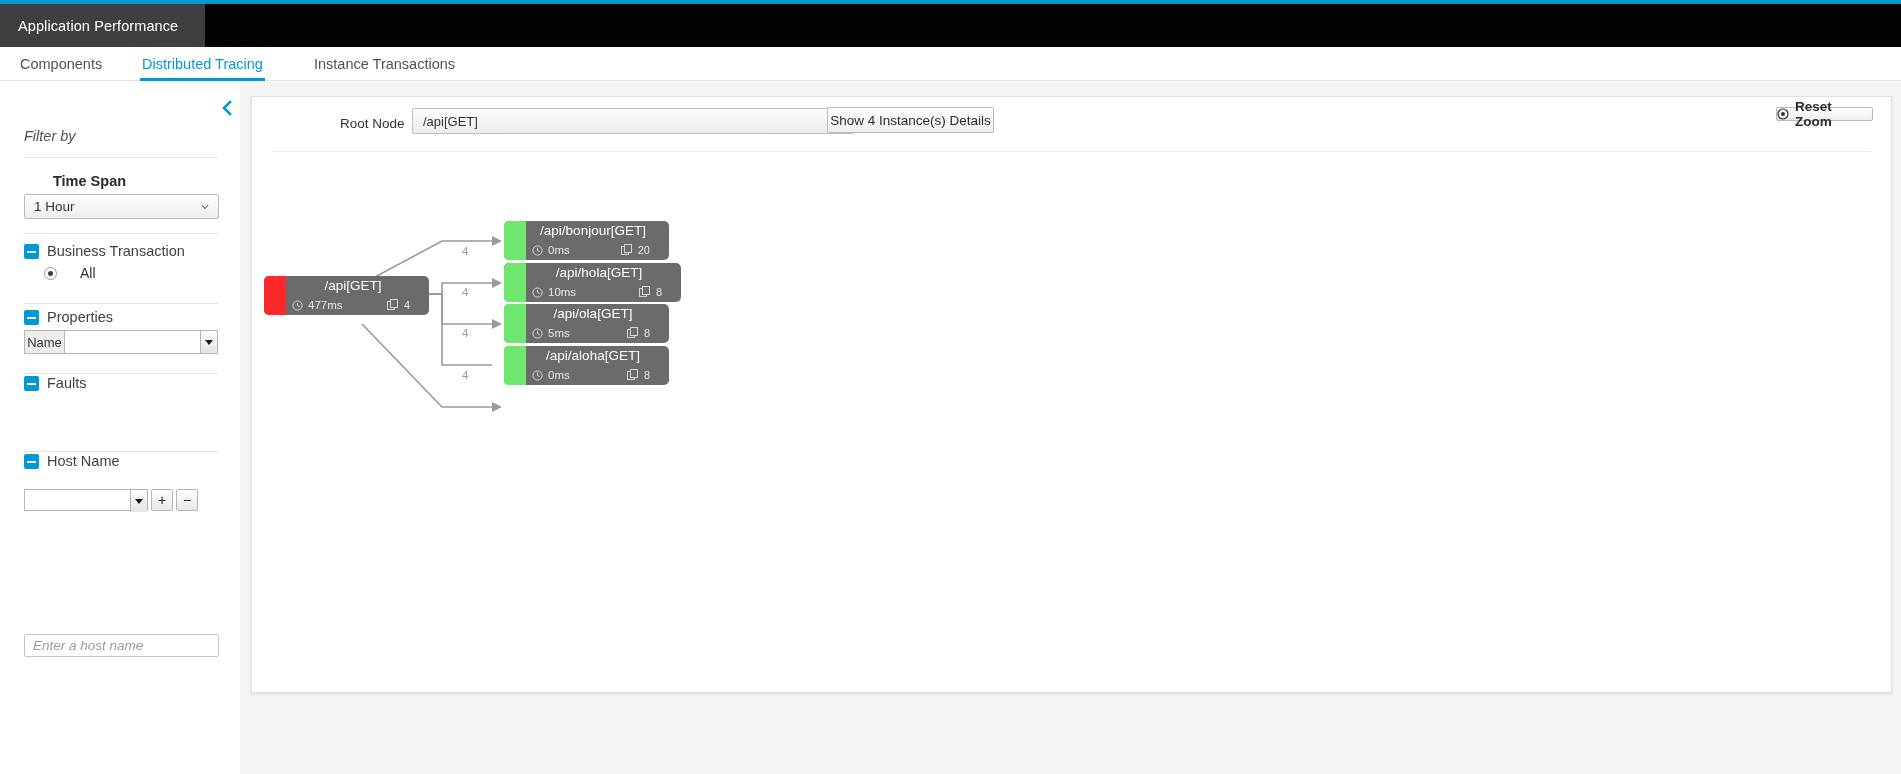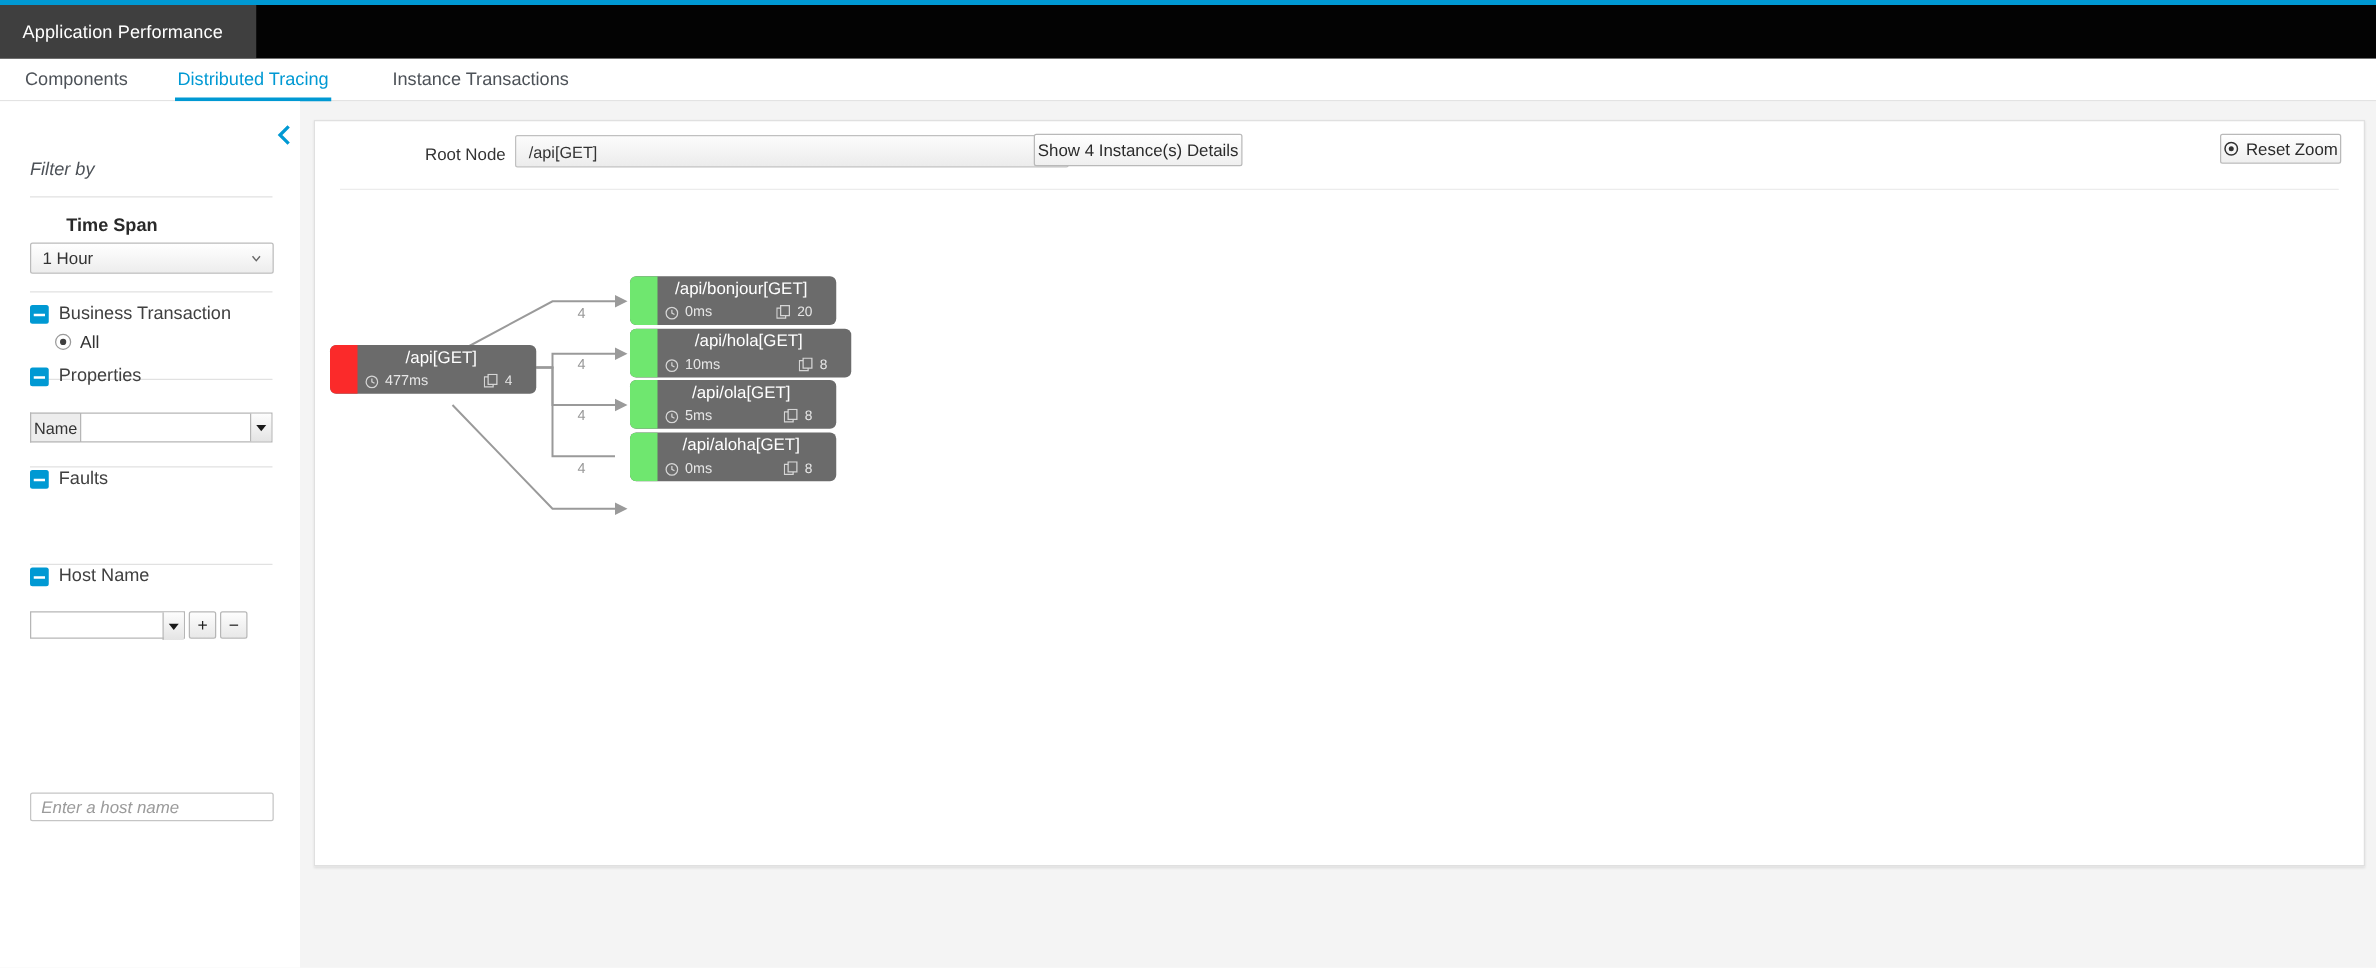--- a/index.html
+++ b/index.html
@@ -105,21 +105,21 @@
     padding-left: 9px;
     cursor: pointer;
   }
   .chev-down {
     position: absolute; right: 9px; top: 50%;
     margin-top: -3px;
     width: 8px; height: 6px;
   }
   .radio-row {
     position: absolute; left: 44px;
-    display: flex; align-items: center; gap: 7px;
+    display: flex; align-items: center; gap: 23px;
     font-size: 14px; color: #333;
     cursor: pointer;
   }
   .radio {
     width: 13px; height: 13px; border-radius: 50%;
     border: 1px solid #9a9a9a;
     background: #fff; position: relative; flex: none;
   }
   .radio::after {
     content: ""; position: absolute;
@@ -218,21 +218,21 @@
   .btn {
     position: absolute;
     background: linear-gradient(#ffffff, #efefef);
     border: 1px solid #b9b9b9; border-radius: 2px;
     font-size: 13.5px; color: #2b2b2b;
     display: flex; align-items: center; justify-content: center;
     gap: 6px;
     cursor: pointer;
   }
   .btn-instances { left: 575px; top: 10px; width: 167px; height: 26px; }
-  .btn-reset { right: 18px; top: 10px; width: 97px; height: 24px; }
+  .btn-reset { right: 18px; top: 10px; width: 97px; height: 14px; font-weight: bold; }
 
   
   .graph { position: absolute; left: 0; top: 55px; width: 100%; height: 542px; }
   .node {
     position: absolute;
     height: 39px;
     background: #6b6b6b;
     border-radius: 5px;
     overflow: hidden;
     cursor: pointer;
@@ -296,21 +296,21 @@
   <div class="sec-head" style="top:142px; margin-top:20px">
     <span class="minus-box"></span>
     <span>Business Transaction</span>
   </div>
   <div class="radio-row" style="top:184px">
     <span class="radio"></span>
     <span>All</span>
   </div>
   <div class="hr" style="top:222px"></div>
 
-  <div class="sec-head" style="top:212px">
+  <div class="sec-head" style="top:228px">
     <span class="minus-box"></span>
     <span>Properties</span>
   </div>
   <div class="prop-row">
     <div class="prop-label">Name</div>
     <div class="prop-input">
       <span class="caret-btn">
         <span class="caret-down"></span>
       </span>
     </div>

